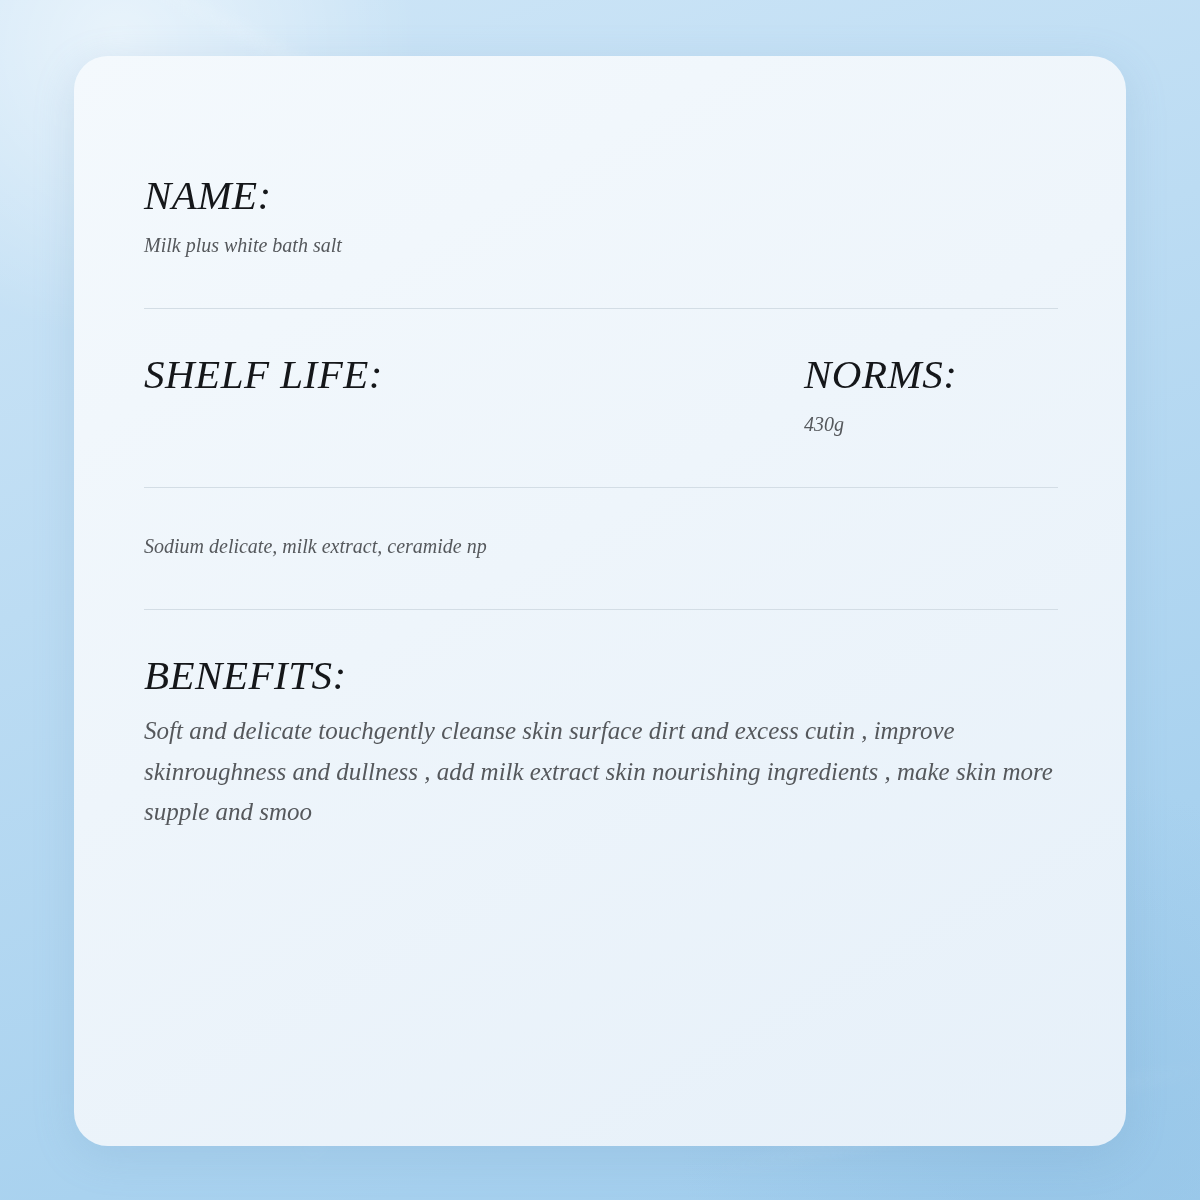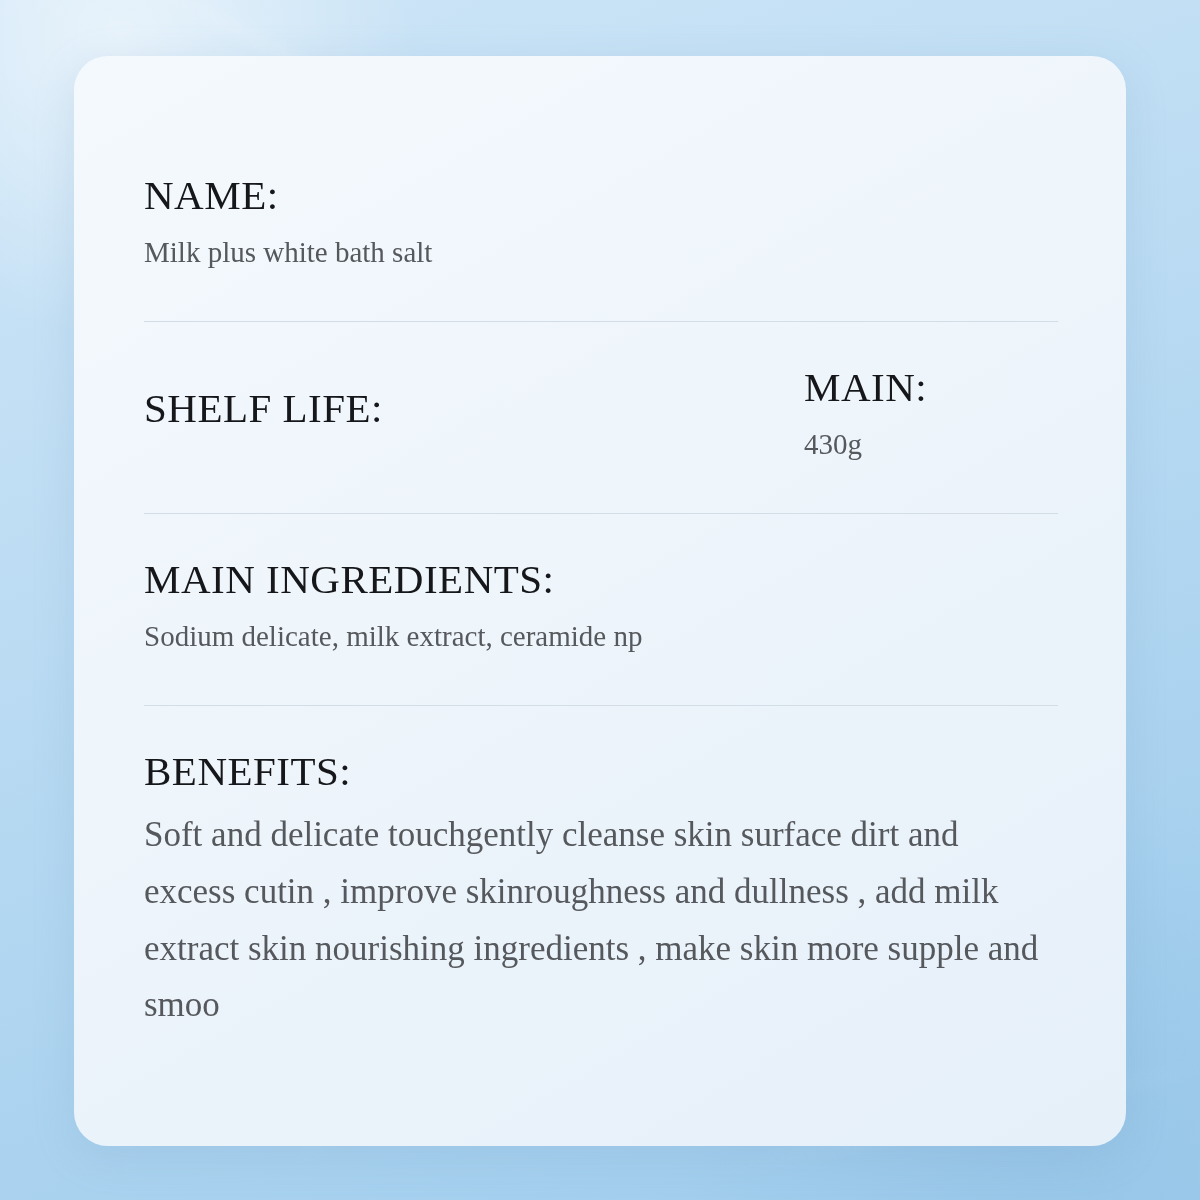--- a/index.html
+++ b/index.html
@@ -14,20 +14,21 @@
     background: #bcdcf4;
   }
 
   .page {
     position: relative;
     width: 1200px;
     height: 1200px;
     background:
       linear-gradient(160deg, #cfe6f7 0%, #bcdcf3 38%, #a9d2ef 75%, #9ecbec 100%);
     overflow: hidden;
+    font-style: italic;
   }
 
   
   .streak {
     position: absolute;
     background: linear-gradient(90deg, rgba(255,255,255,0) 0%, rgba(255,255,255,0.45) 50%, rgba(255,255,255,0) 100%);
     filter: blur(6px);
     pointer-events: none;
   }
   .streak-1 {
@@ -86,43 +87,43 @@
     font-size: 41px;
     letter-spacing: 0.5px;
     color: #15171a;
     line-height: 1.05;
     margin: 0 0 14px 0;
     white-space: nowrap;
   }
 
   .value {
     font-family: "Liberation Serif", serif;
-    font-size: 29px;
+    font-size: 20px;
     color: #55585c;
     line-height: 1.45;
     margin: 0;
   }
 
   .divider {
     height: 1px;
     background: #d3dde5;
     margin: 48px 0 44px 0;
   }
 
   .two-col {
     display: flex;
-    align-items: center;
+    align-items: flex-start;
     margin-top: 24px;
   }
   .col-left { width: 660px; }
   .col-right { flex: 1; }
 
   .benefits .value {
     line-height: 1.62;
-    font-size: 35px;
+    font-size: 25px;
     max-width: 920px;
   }
 </style>
 </head>
 <body>
 
 <div class="page">
 
   <div class="glow-tl"></div>
   <div class="glow-br"></div>
@@ -137,29 +138,28 @@
       <div class="value">Milk plus white bath salt</div>
     </div>
 
     <div class="divider"></div>
 
     <div class="two-col">
       <div class="col-left">
         <div class="label">SHELF LIFE:</div>
       </div>
       <div class="col-right">
-        <div class="label">MAIN:</div>
+        <div class="label">NORMS:</div>
         <div class="value">430g</div>
       </div>
     </div>
 
     <div class="divider"></div>
 
     <div class="block">
-      <div class="label">MAIN INGREDIENTS:</div>
       <div class="value">Sodium delicate, milk extract, ceramide np</div>
     </div>
 
     <div class="divider"></div>
 
     <div class="block benefits">
       <div class="label">BENEFITS:</div>
       <div class="value">Soft and delicate touchgently cleanse skin surface dirt and excess cutin , improve skinroughness and dullness , add milk extract skin nourishing ingredients , make skin more supple and smoo</div>
     </div>
 

